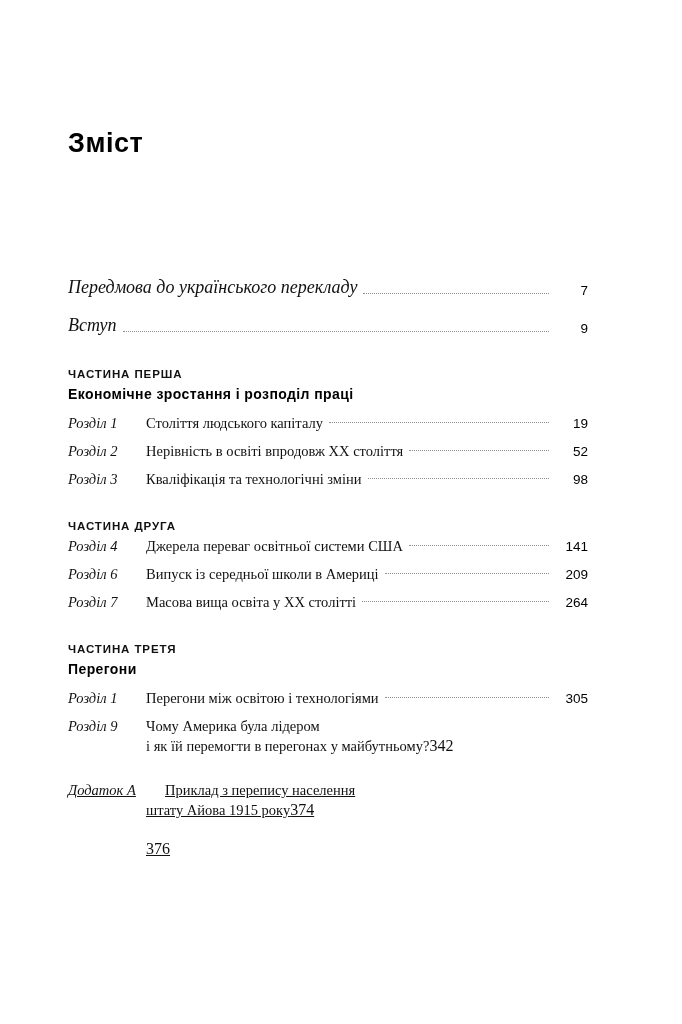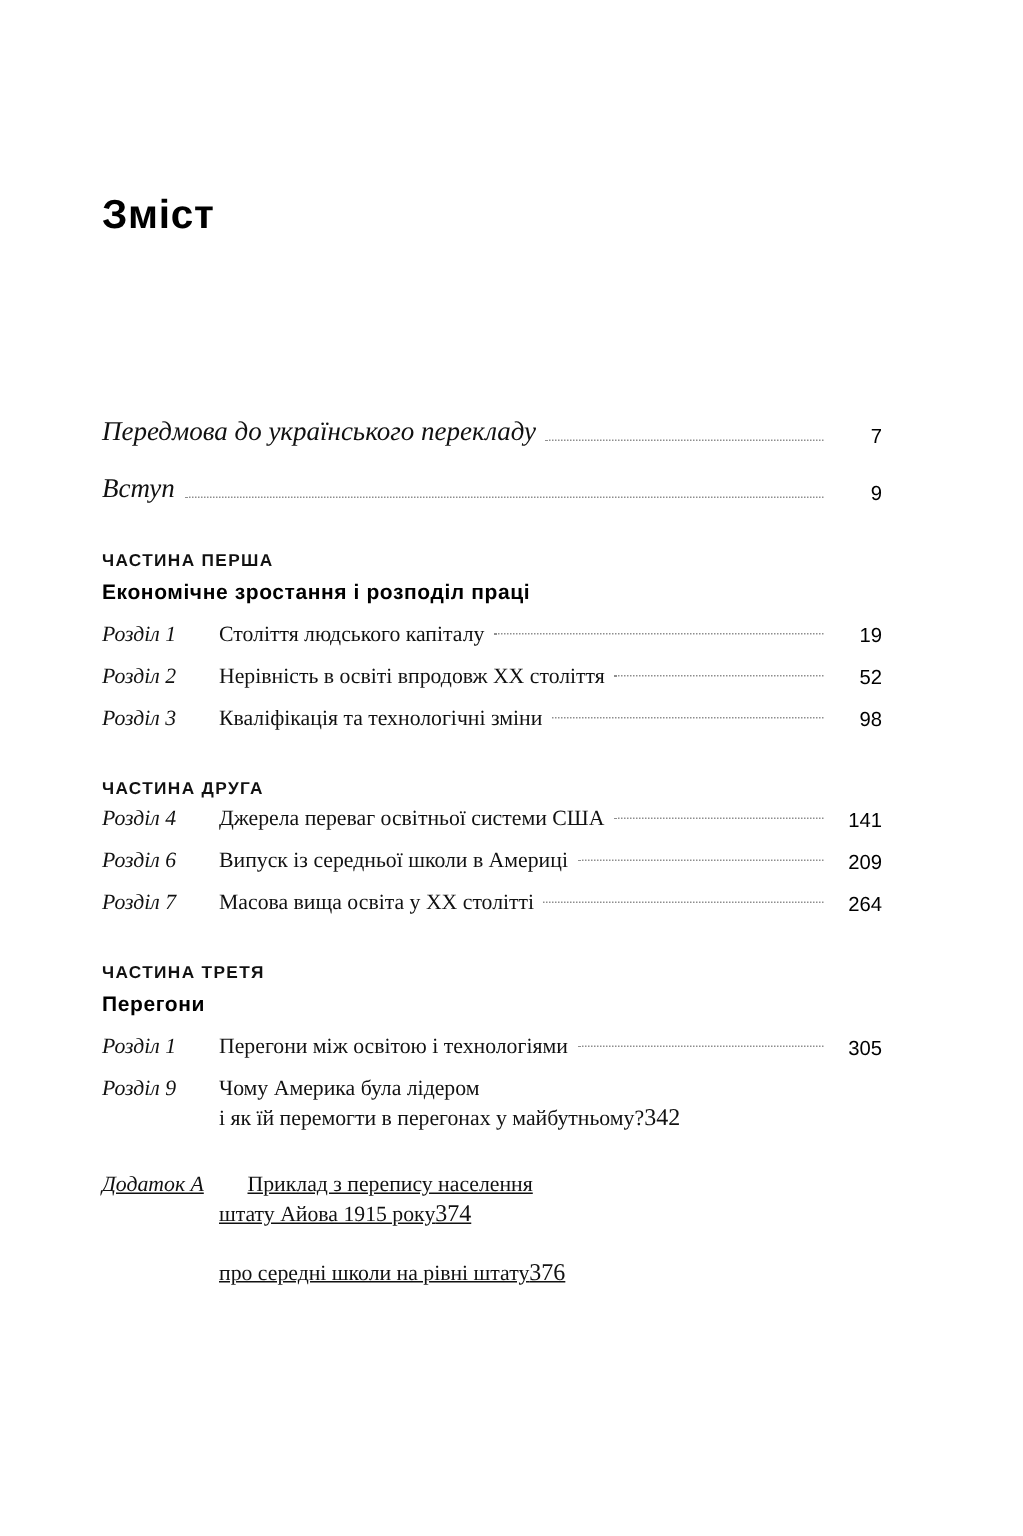--- a/index.html
+++ b/index.html
@@ -266,21 +266,20 @@
             <span class="leader"></span>
             <span class="page-num">374</span>
           </div>
         </div>
 
         <div class="spacer-8"></div>
 
         <div class="chap-row two-line appx-row">
           <div class="line2">
             <span class="indent"></span>
-            <span class="label">про середні школи на рівні штату</span>
             <span class="leader"></span>
             <span class="page-num">376</span>
           </div>
         </div>
       </div>
 
     </div>
   </div>
 </div>
 

